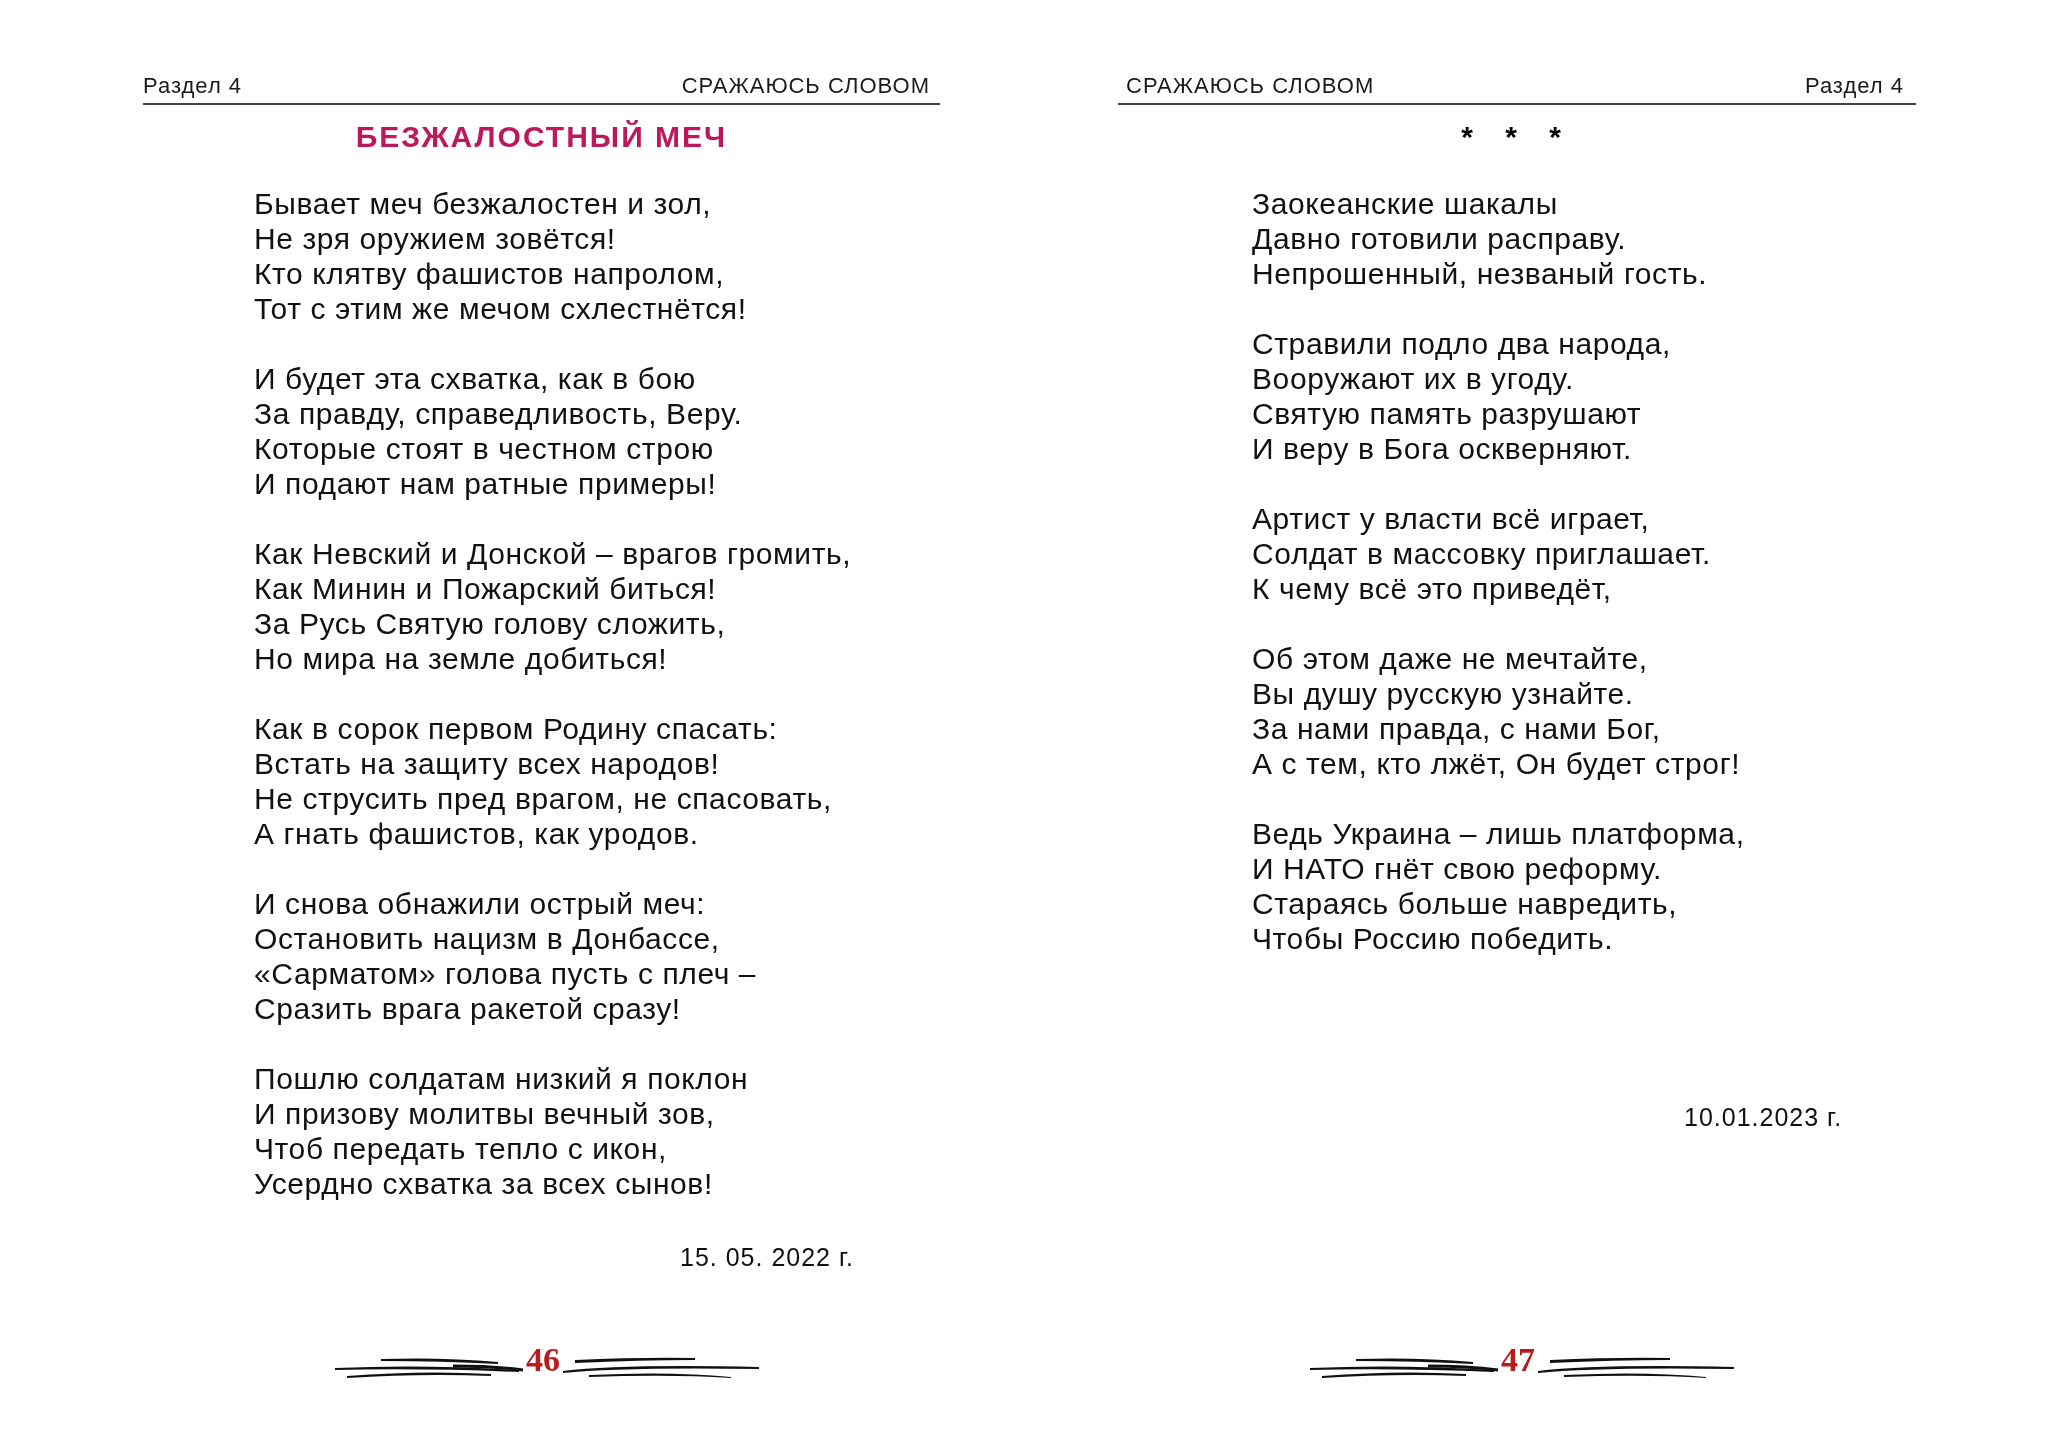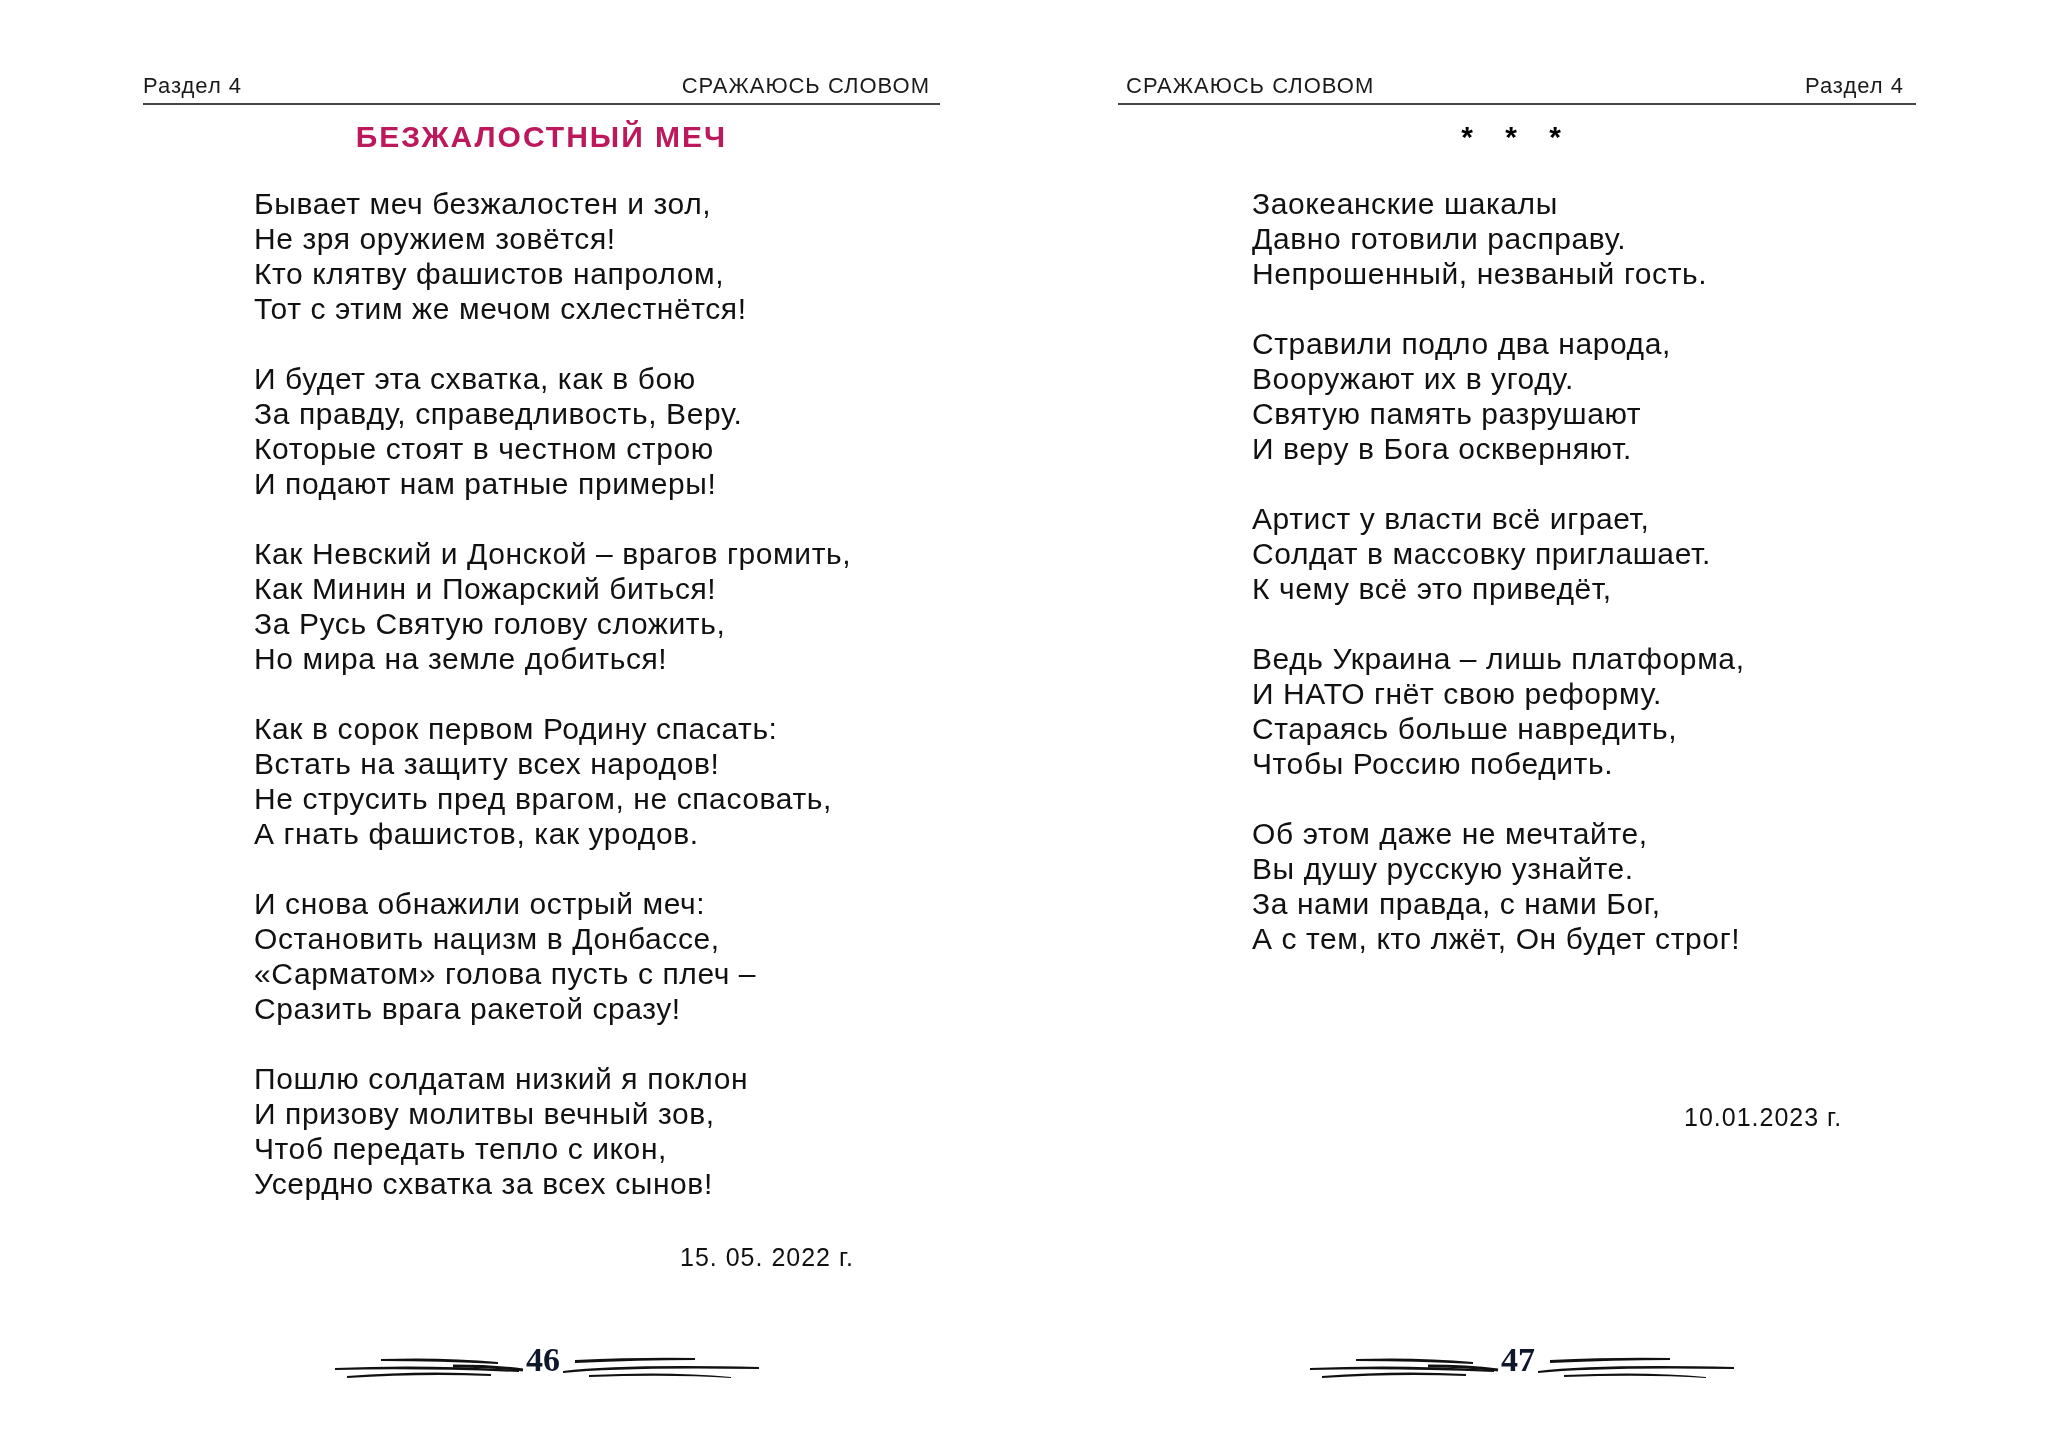--- a/index.html
+++ b/index.html
@@ -107,21 +107,21 @@
     .folio svg { position: absolute; top: 0; }
     .folio .num {
       position: absolute;
       left: 0; right: 0;
       top: 0;
       text-align: center;
       font-family: "Liberation Serif", "DejaVu Serif", serif;
       font-weight: bold;
       font-size: 34px;
       line-height: 40px;
-      color: #0f172a;
+      color: #b91c1c;
     }
   </style>
 </head>
 <body>
 
 <div class="page page-left">
   <div class="running-head">
     <span class="rh-left">Раздел 4</span>
     <span class="rh-right">СРАЖАЮСЬ СЛОВОМ</span>
   </div>
@@ -206,30 +206,30 @@
       <span class="line">Вооружают их в угоду.</span>
       <span class="line">Святую память разрушают</span>
       <span class="line">И веру в Бога оскверняют.</span>
     </div>
     <div class="stanza">
       <span class="line">Артист у власти всё играет,</span>
       <span class="line">Солдат в массовку приглашает.</span>
       <span class="line">К чему всё это приведёт,</span>
     </div>
     <div class="stanza">
+      <span class="line">Об этом даже не мечтайте,</span>
+      <span class="line">Вы душу русскую узнайте.</span>
+      <span class="line">За нами правда, с нами Бог,</span>
+      <span class="line">А с тем, кто лжёт, Он будет строг!</span>
+    </div>
+    <div class="stanza">
       <span class="line">Ведь Украина – лишь платформа,</span>
       <span class="line">И НАТО гнёт свою реформу.</span>
       <span class="line">Стараясь больше навредить,</span>
       <span class="line">Чтобы Россию победить.</span>
-    </div>
-    <div class="stanza">
-      <span class="line">Об этом даже не мечтайте,</span>
-      <span class="line">Вы душу русскую узнайте.</span>
-      <span class="line">За нами правда, с нами Бог,</span>
-      <span class="line">А с тем, кто лжёт, Он будет строг!</span>
     </div>
   </div>
 
   <div class="date">10.01.2023 г.</div>
 
   <div class="folio">
     <svg width="200" height="40" viewBox="0 0 200 40" style="left:0">
       <path d="M2 28 Q90 24 186 30 L186 32 Q90 28 2 30 Z" fill="#111"></path>
       <path d="M48 19 Q110 17 165 22 L165 24 Q110 21 48 21 Z" fill="#111"></path>
       <path d="M14 36 Q90 30 158 34 L158 36 Q90 33 14 38 Z" fill="#111"></path>

